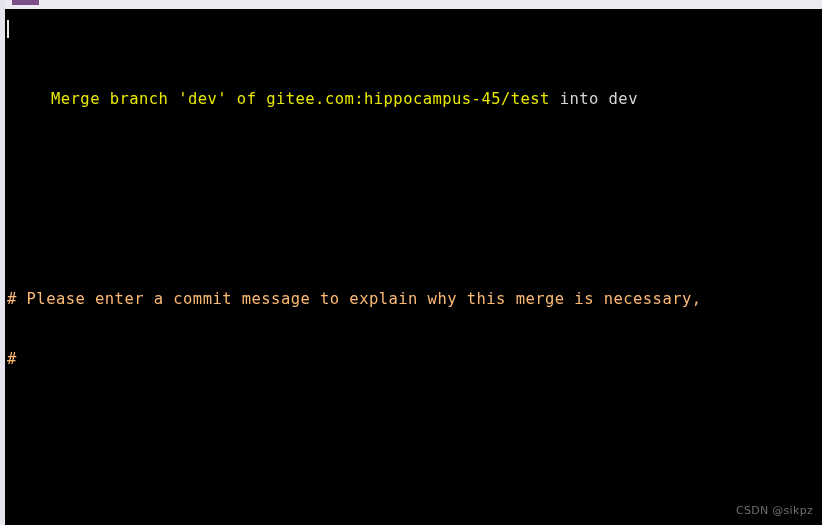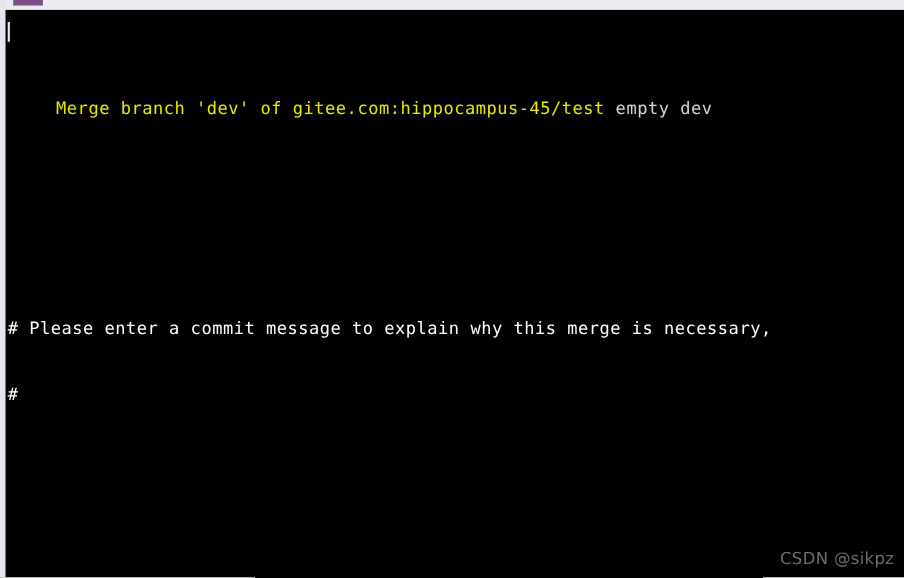--- a/index.html
+++ b/index.html
@@ -76,59 +76,59 @@
 
   .line {
     height: 20px;
     padding-left: 2px;
     white-space: pre;
   }
 
   
   .c-yellow  { color: #e8e800; padding-left: 44px; }
   .c-white   { color: #d6d6d6; }
-  .c-cyan    { color: #ffffff; }
+  .c-cyan    { color: #fdba74; }
 
   
   #cursor {
     position: absolute;
     left: 2px;
     top: 11px;
     width: 2px;
     height: 18px;
     background: #e8e8ee;
   }
 
   
   #watermark {
     position: absolute;
     right: 9px;
     bottom: 8px;
     color: #6e6e6e;
     font-family: "DejaVu Sans", "Liberation Sans", sans-serif;
-    font-size: 15px;
+    font-size: 11px;
     letter-spacing: 0.3px;
     white-space: pre;
   }
 </style>
 </head>
 <body>
 
 <div id="window">
 
   <div id="chrome-top"></div>
   <div id="tab-indicator"></div>
   <div id="chrome-left"></div>
 
   <div id="terminal">
 
     <div class="term-body">
 
       
-      <div class="line"><span class="c-yellow">Merge branch 'dev' of gitee.com:hippocampus-45/test</span><span class="c-white"> empty dev</span></div>
+      <div class="line"><span class="c-yellow">Merge branch 'dev' of gitee.com:hippocampus-45/test</span><span class="c-white"> into dev</span></div>
 
       
       <div class="line"><span></span></div>
 
       
       <div class="line"><span class="c-cyan"># Please enter a commit message to explain why this merge is necessary,</span></div>
       <div class="line"><span class="c-cyan">#</span></div>
       
 
       

